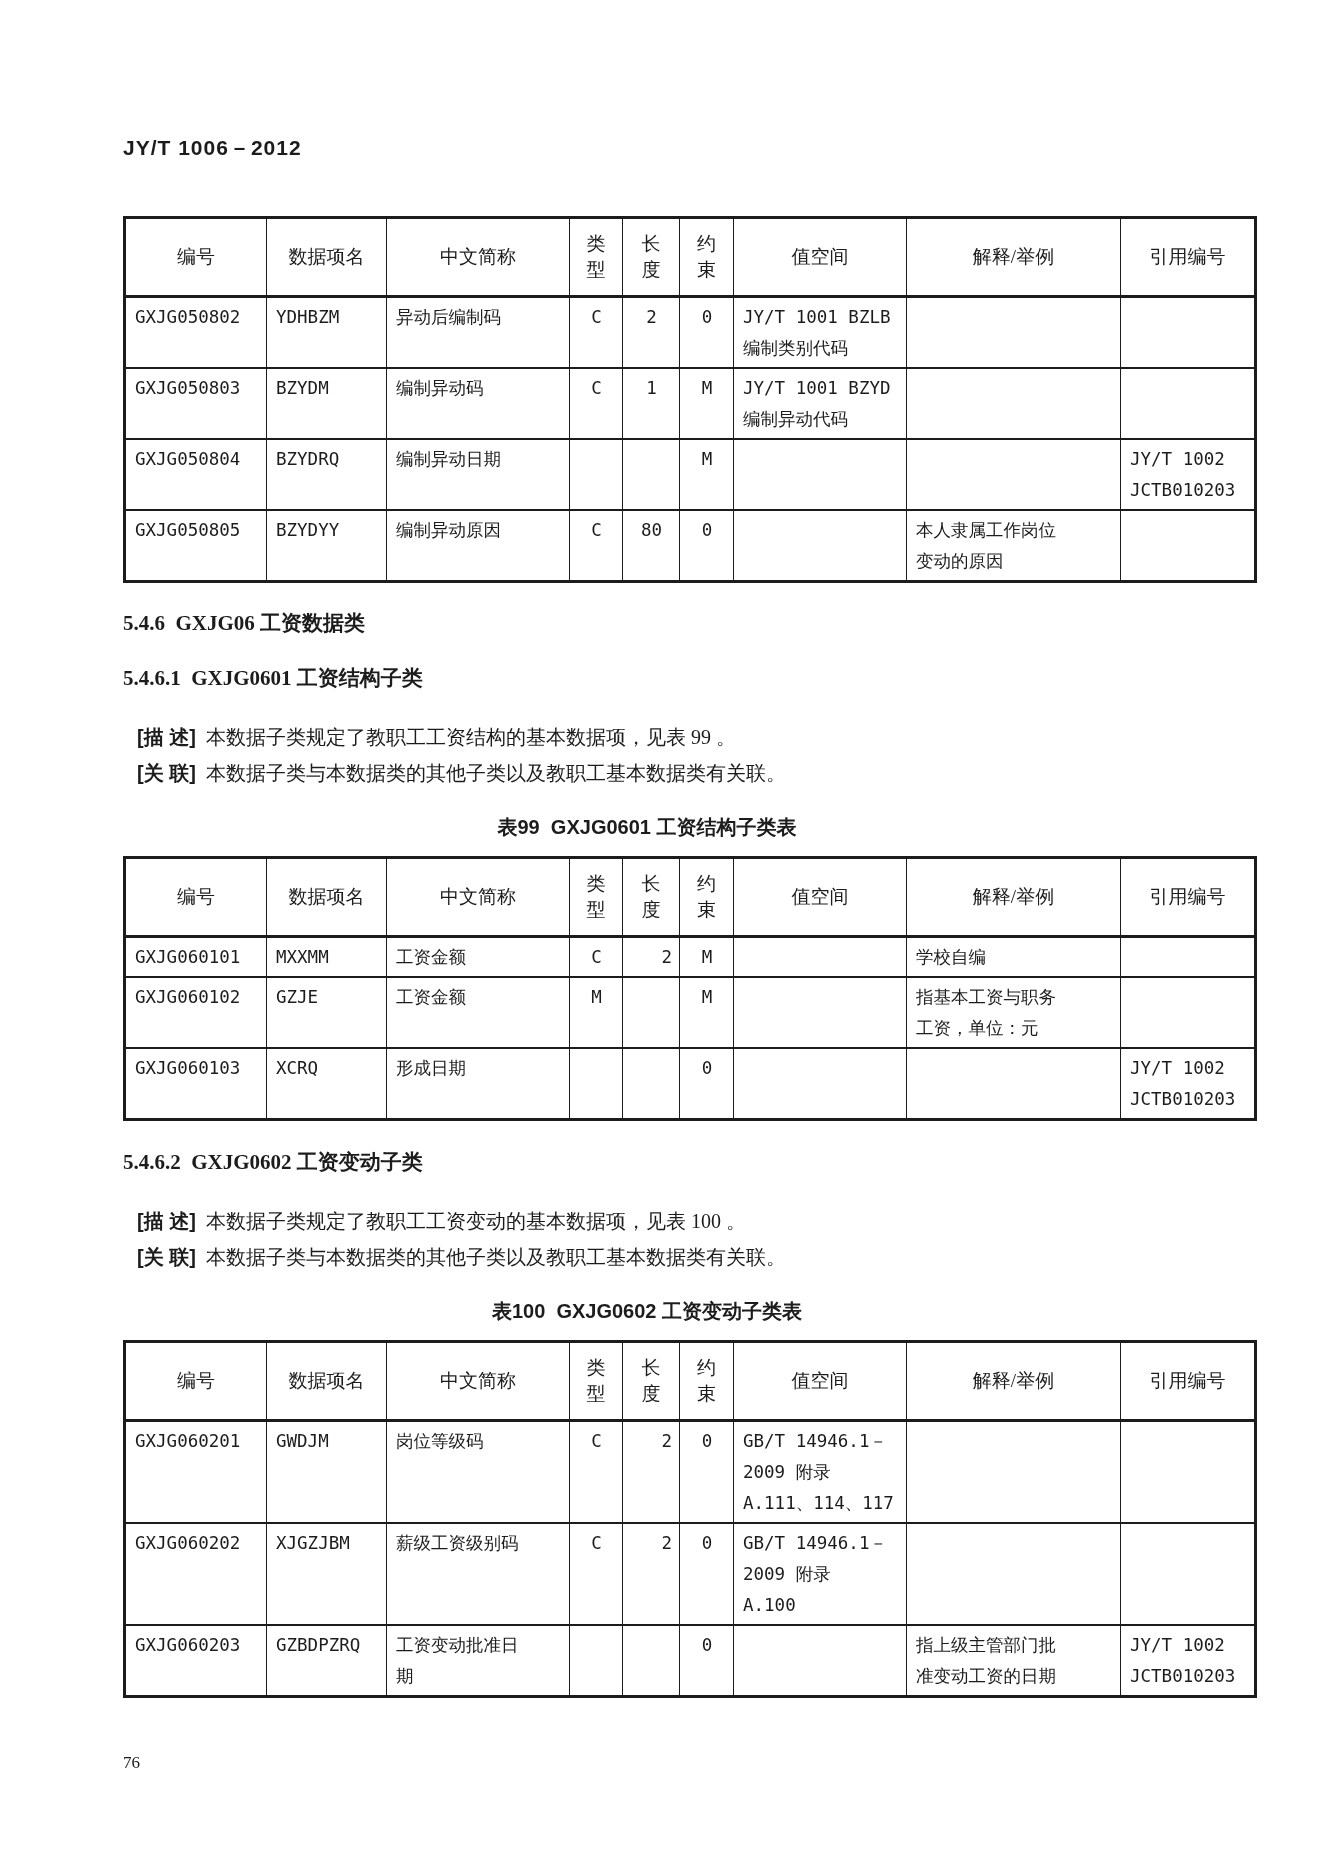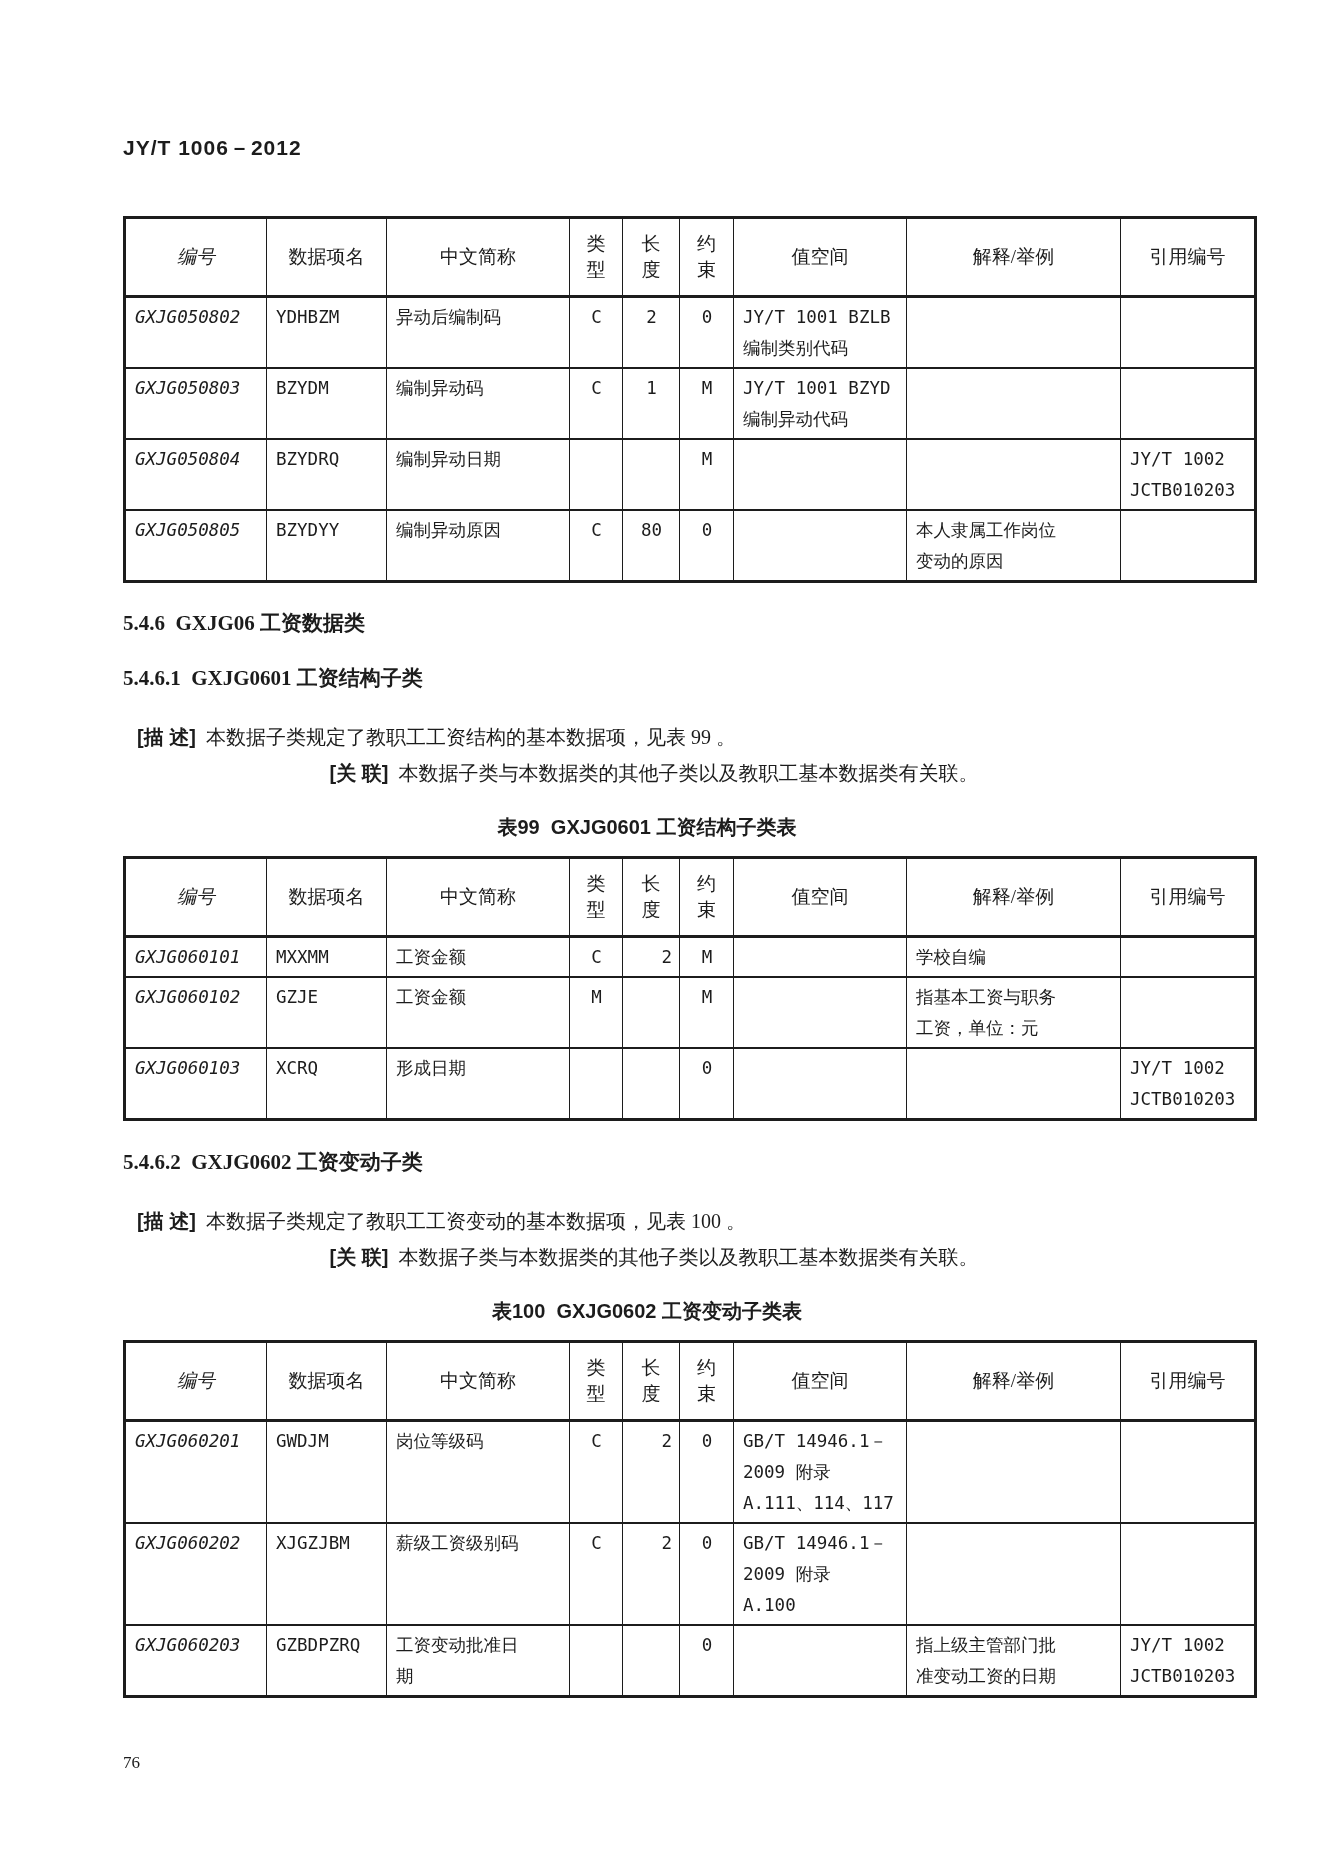--- a/index.html
+++ b/index.html
@@ -24,40 +24,40 @@
     font-family:"Liberation Serif","DejaVu Serif",serif;
     padding:2px 4px;
   }
   table.data-table td{
     font-size:17.5px;line-height:31px;vertical-align:top;
     padding:4px 8px 3px 9px;white-space:pre-line;
     border:1px solid #1c1c1c;border-top:2px solid #1c1c1c;
     font-family:"DejaVu Sans Mono","Liberation Serif","DejaVu Serif",serif;
   }
   table.data-table{border:3px solid #1c1c1c;}
-  .c0{width:132px;font-style:italic;}
+  .c0{width:132px;}
   .c1{width:111px;}
   .c2{width:174px;}
   .c3{width:44px;}
   .c4{width:48px;}
   .c5{width:45px;}
   .c6{width:164px;}
   .c7{width:205px;}
   .c8{width:125px;}
   td.c3,td.c4,td.c5{text-align:center;padding-left:2px;padding-right:2px;}
   td.c6{padding-left:7px;padding-right:4px;}
   table.len-right td.c4{text-align:right;padding-right:7px;}
   .sec-h{
     font-family:Liberation Serif, serif;
     font-weight:bold;font-size:21px;white-space:pre-wrap;
   }
   .h-546{margin-top:26px;}
   .h-sub{margin-top:27px;}
   .para{margin-top:30px;margin-left:14px;font-size:20px;line-height:30px;}
-  .para + .para{margin-top:6px;text-align:center;}
+  .para + .para{margin-top:6px;}
   .para .p-label{
     font-family:"Liberation Sans","DejaVu Sans",sans-serif;
     font-weight:bold;margin-right:10px;white-space:pre-wrap;
   }
   .tbl-caption{
     margin-top:26px;text-align:center;
     font-family:Liberation Sans, sans-serif;
     font-weight:bold;font-size:20px;white-space:pre-wrap;
   }
   .tbl-caption + table.data-table{margin-top:15px;}

